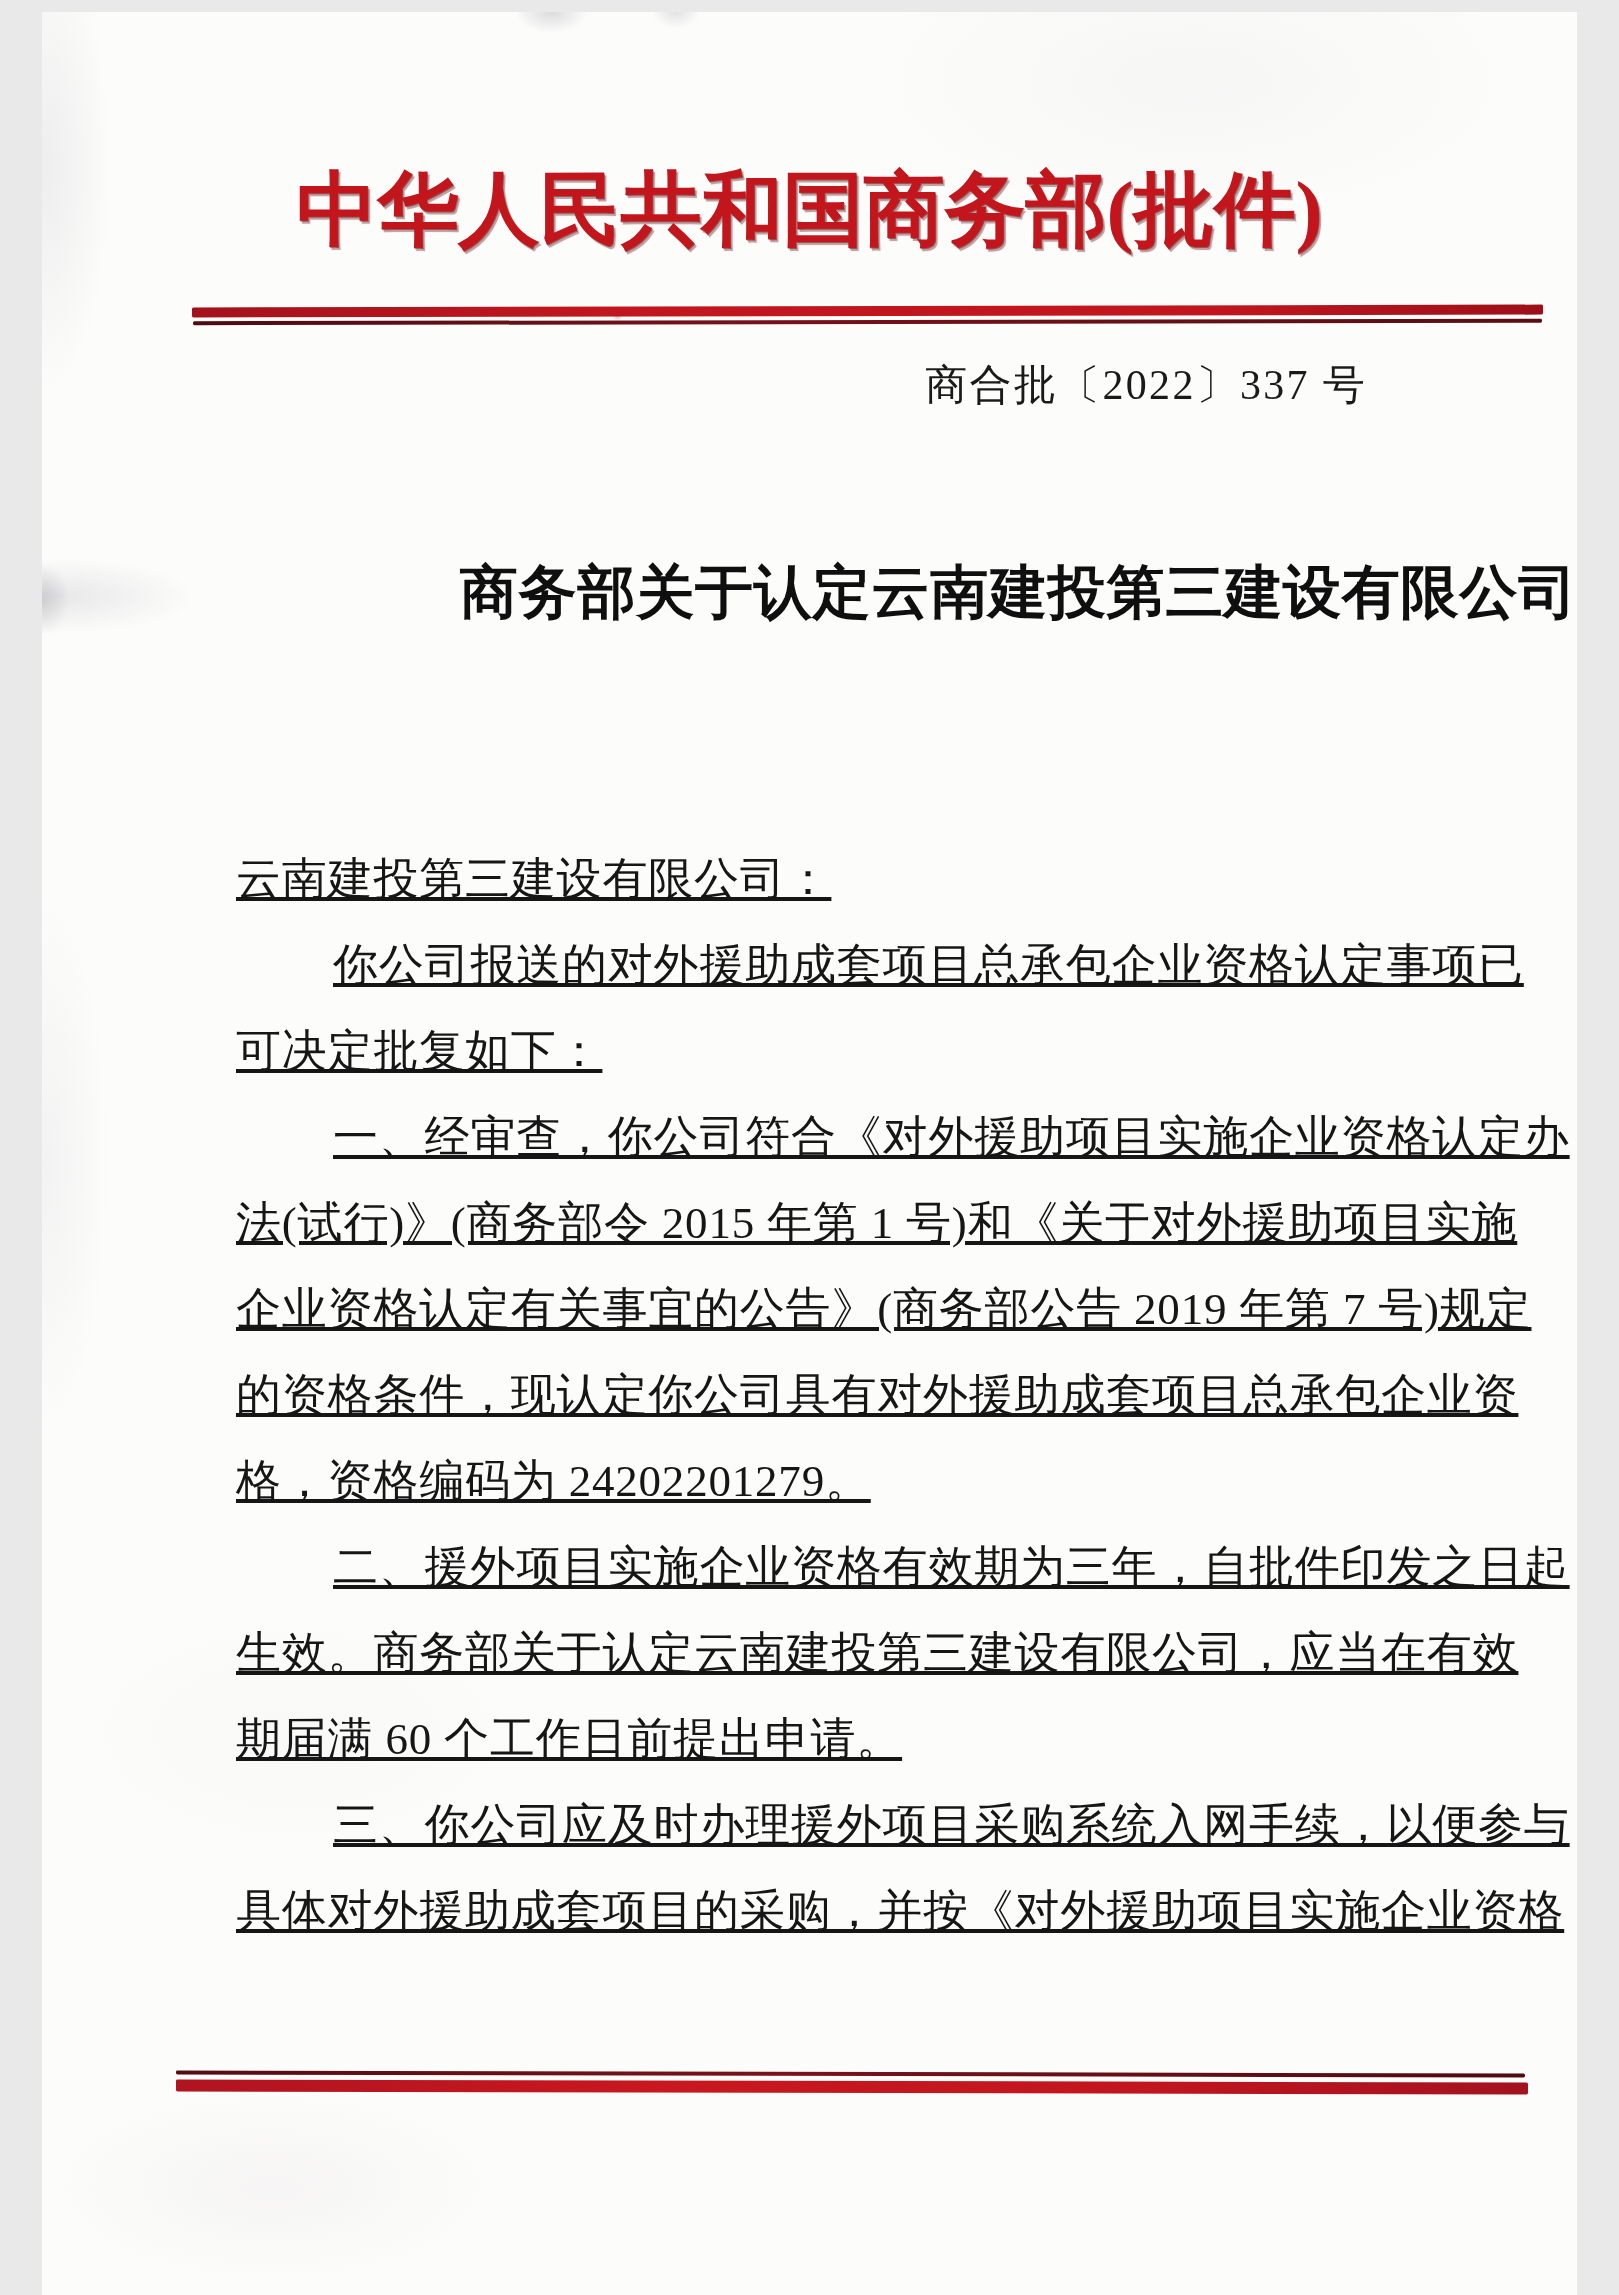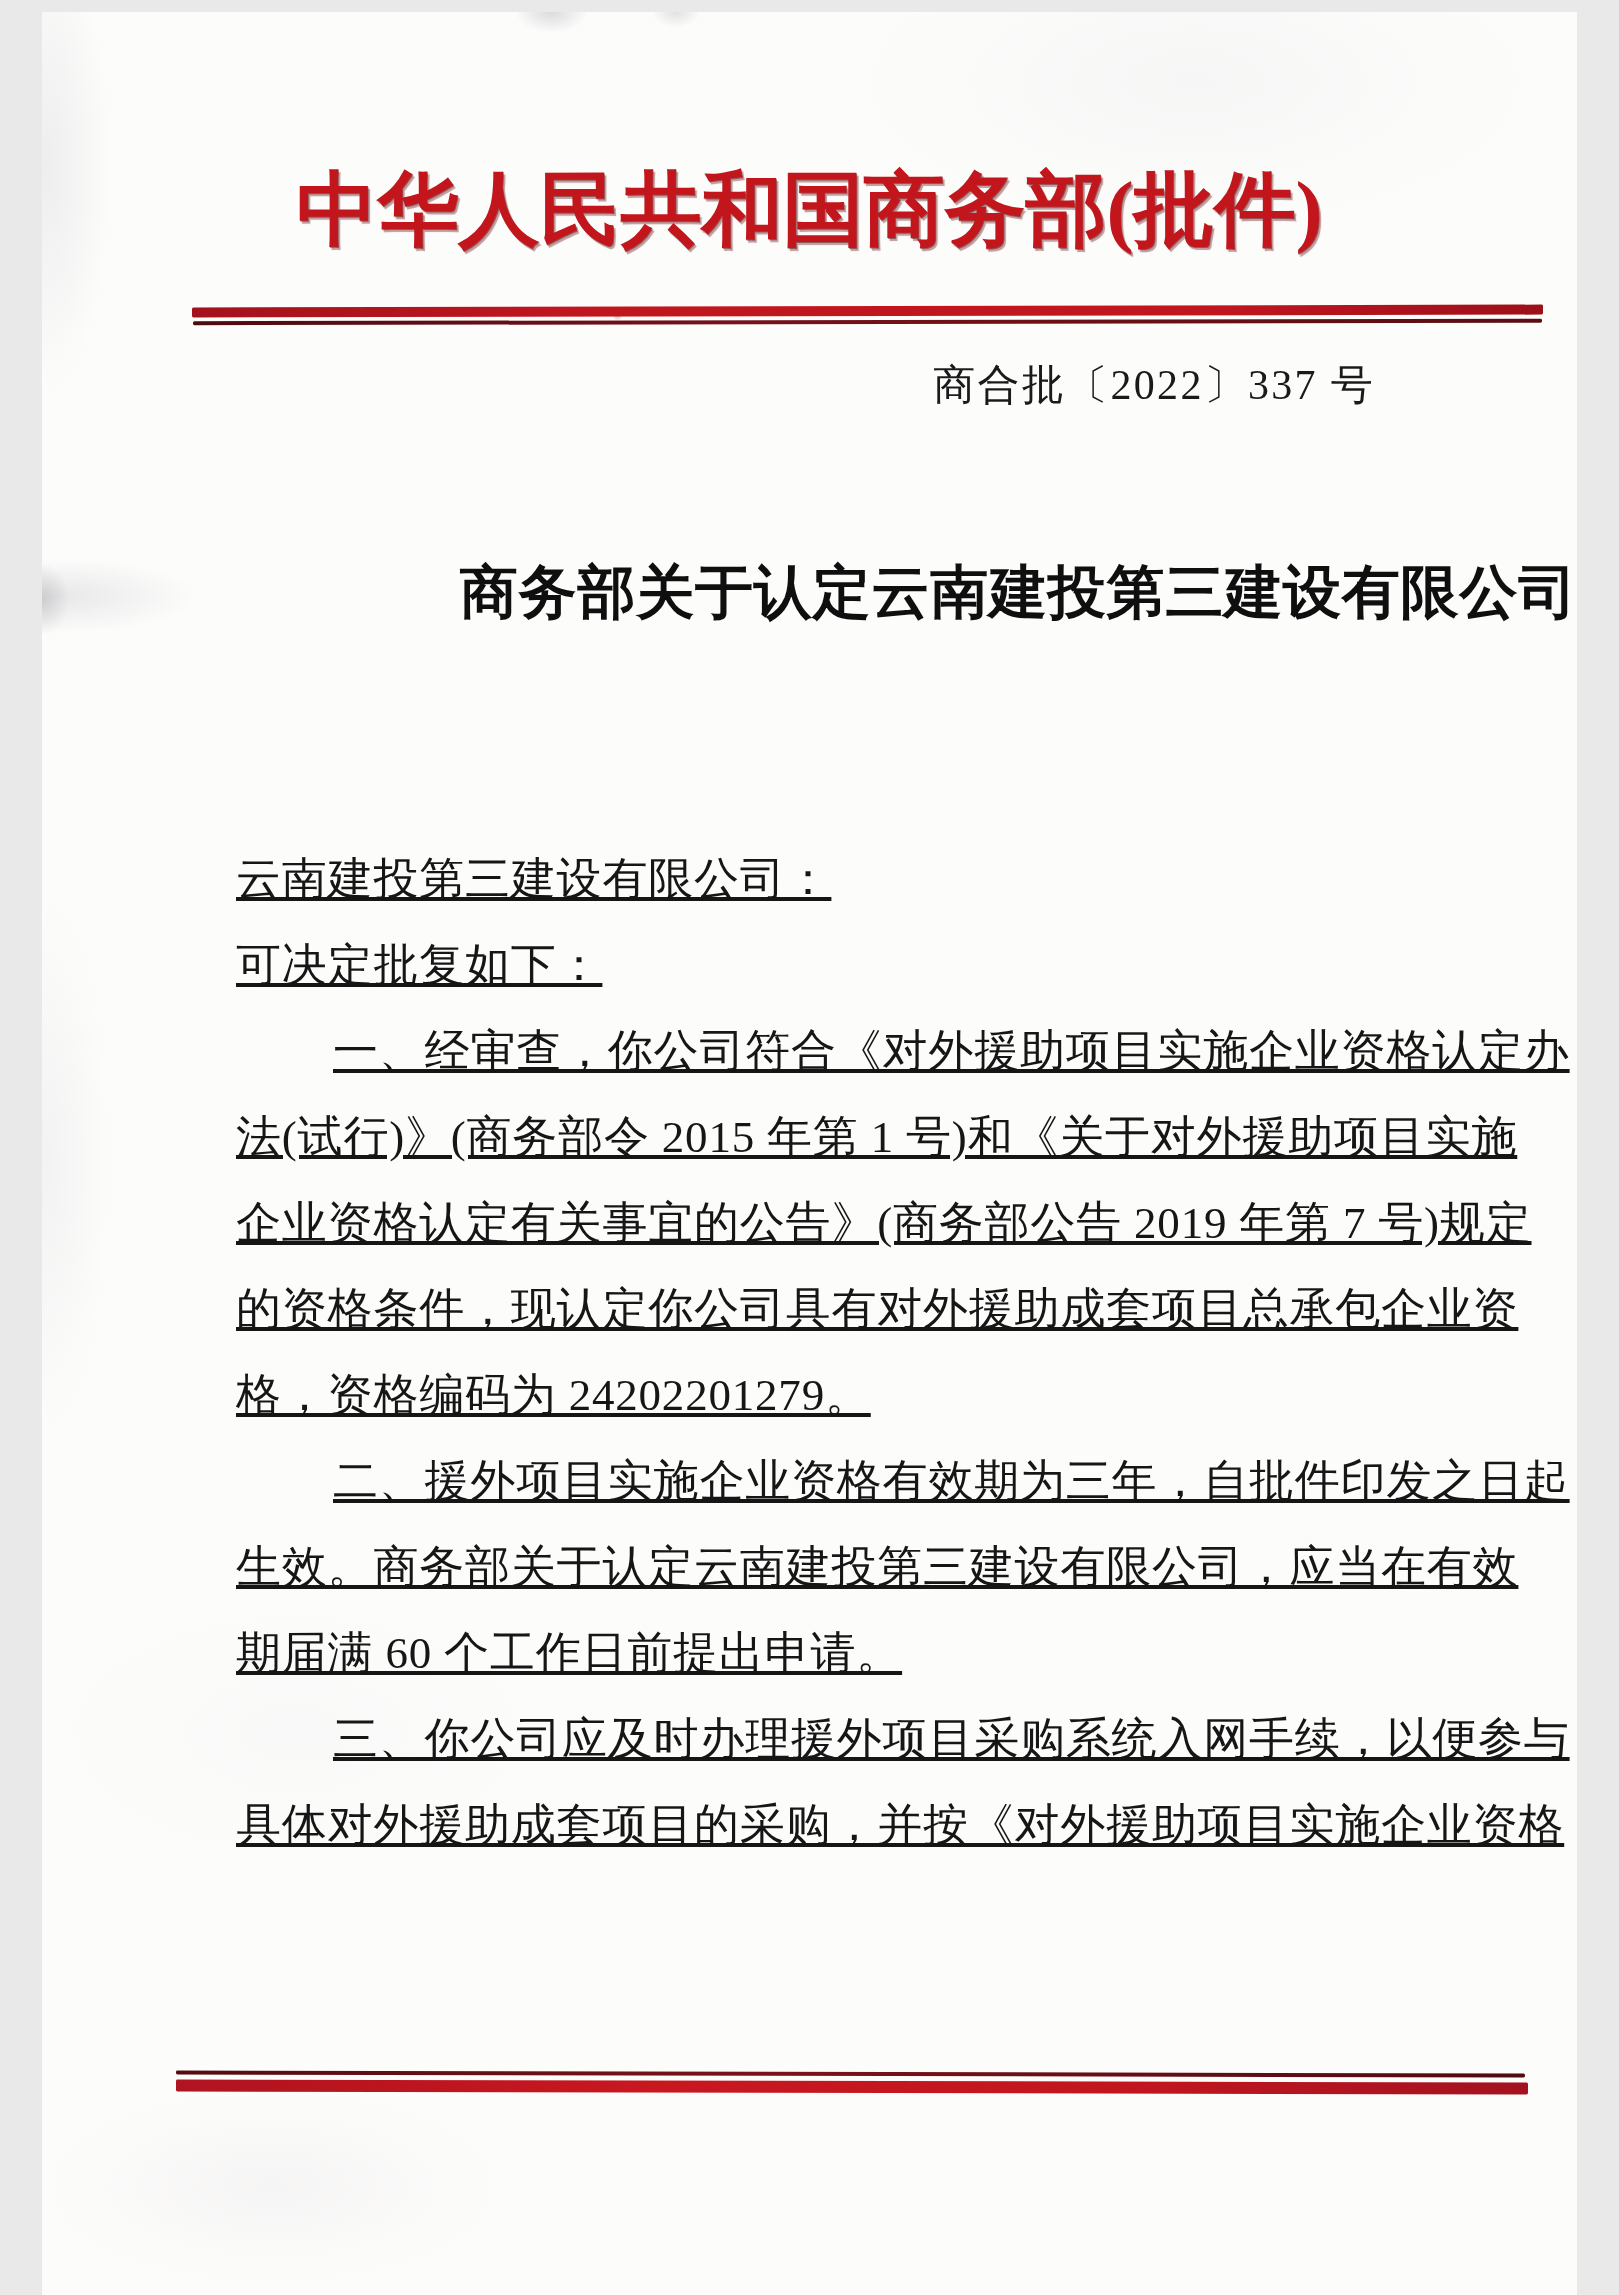--- a/index.html
+++ b/index.html
@@ -64,21 +64,21 @@
   .rule-bottom-thick {
     left: 134px; width: 1352px; top: 2069px; height: 11.5px;
     background: linear-gradient(90deg, #b01420, #c8171f 35%, #c2161f 70%, #a31220);
     transform: rotate(0.12deg);
   }
 
   
   .doc-number {
     position: absolute;
     top: 346px;
-    right: 202px;
+    right: 210px;
     font-size: 42px;
     line-height: 54px;
     letter-spacing: 2.3px;
     color: #1a1a1a;
     white-space: nowrap;
   }
 
   
   .doc-title {
     position: absolute;
@@ -146,20 +146,21 @@
   <div class="rule rule-top-thin"></div>
 
   <div class="doc-number">商合批〔2022〕337 号</div>
 
   <div class="doc-title">
     <div class="title-line">商务部关于认定云南建投第三建设有限公司</div>
   </div>
 
   <div class="doc-body">
       <div class="body-line">云南建投第三建设有限公司：</div>
+      <div class="body-line indent">你公司报送的对外援助成套项目总承包企业资格认定事项已</div>
       <div class="body-line">可决定批复如下：</div>
       <div class="body-line indent">一、经审查，你公司符合《对外援助项目实施企业资格认定办</div>
       <div class="body-line">法(试行)》(商务部令 2015 年第 1 号)和《关于对外援助项目实施</div>
       <div class="body-line">企业资格认定有关事宜的公告》(商务部公告 2019 年第 7 号)规定</div>
       <div class="body-line">的资格条件，现认定你公司具有对外援助成套项目总承包企业资</div>
       <div class="body-line">格，资格编码为 24202201279。</div>
       <div class="body-line indent">二、援外项目实施企业资格有效期为三年，自批件印发之日起</div>
       <div class="body-line">生效。商务部关于认定云南建投第三建设有限公司，应当在有效</div>
       <div class="body-line">期届满 60 个工作日前提出申请。</div>
       <div class="body-line indent">三、你公司应及时办理援外项目采购系统入网手续，以便参与</div>

